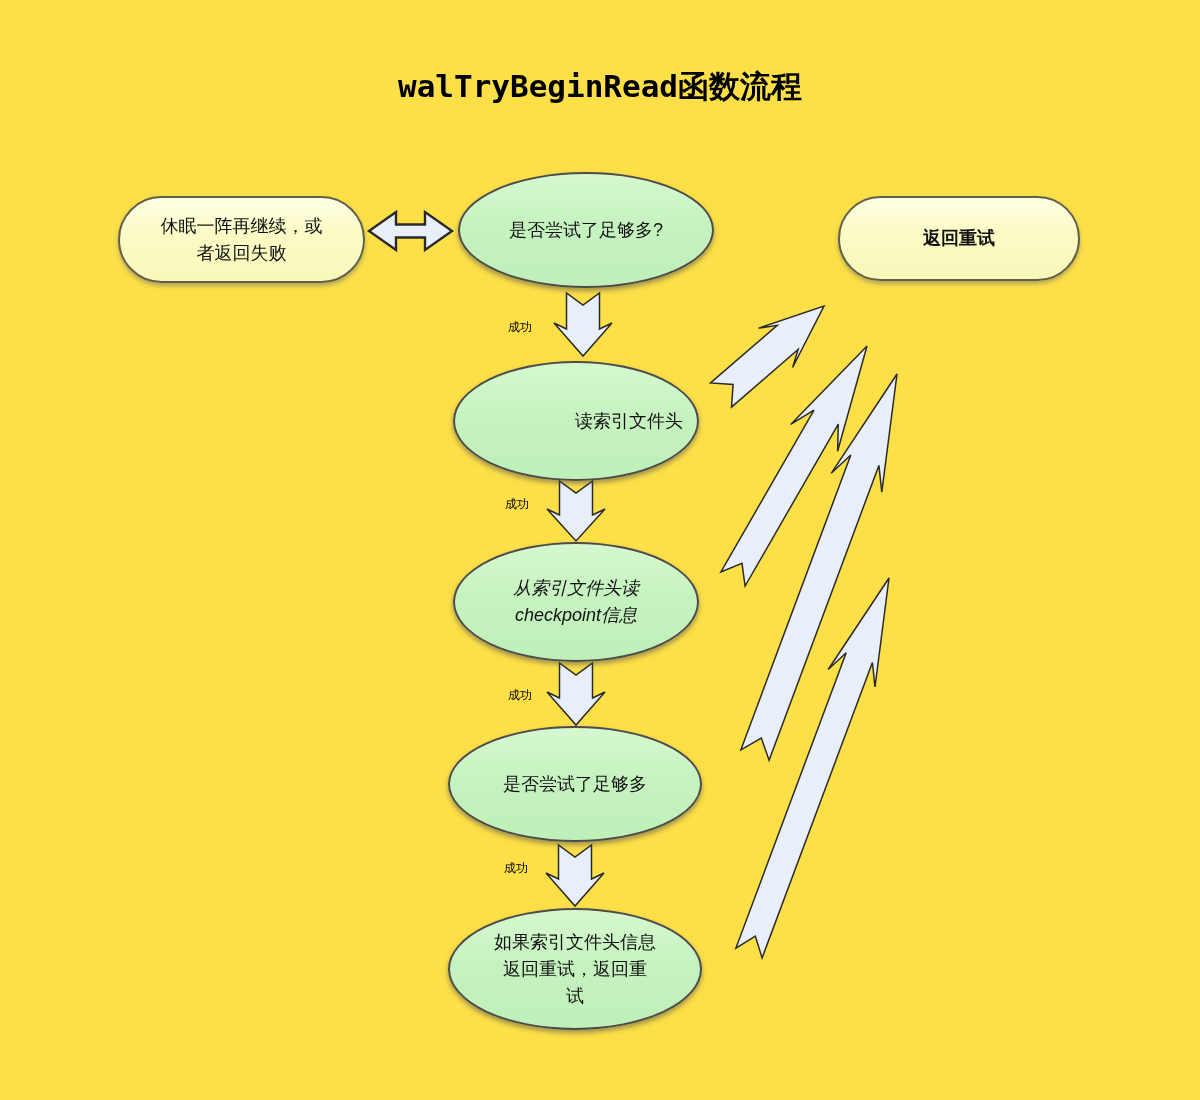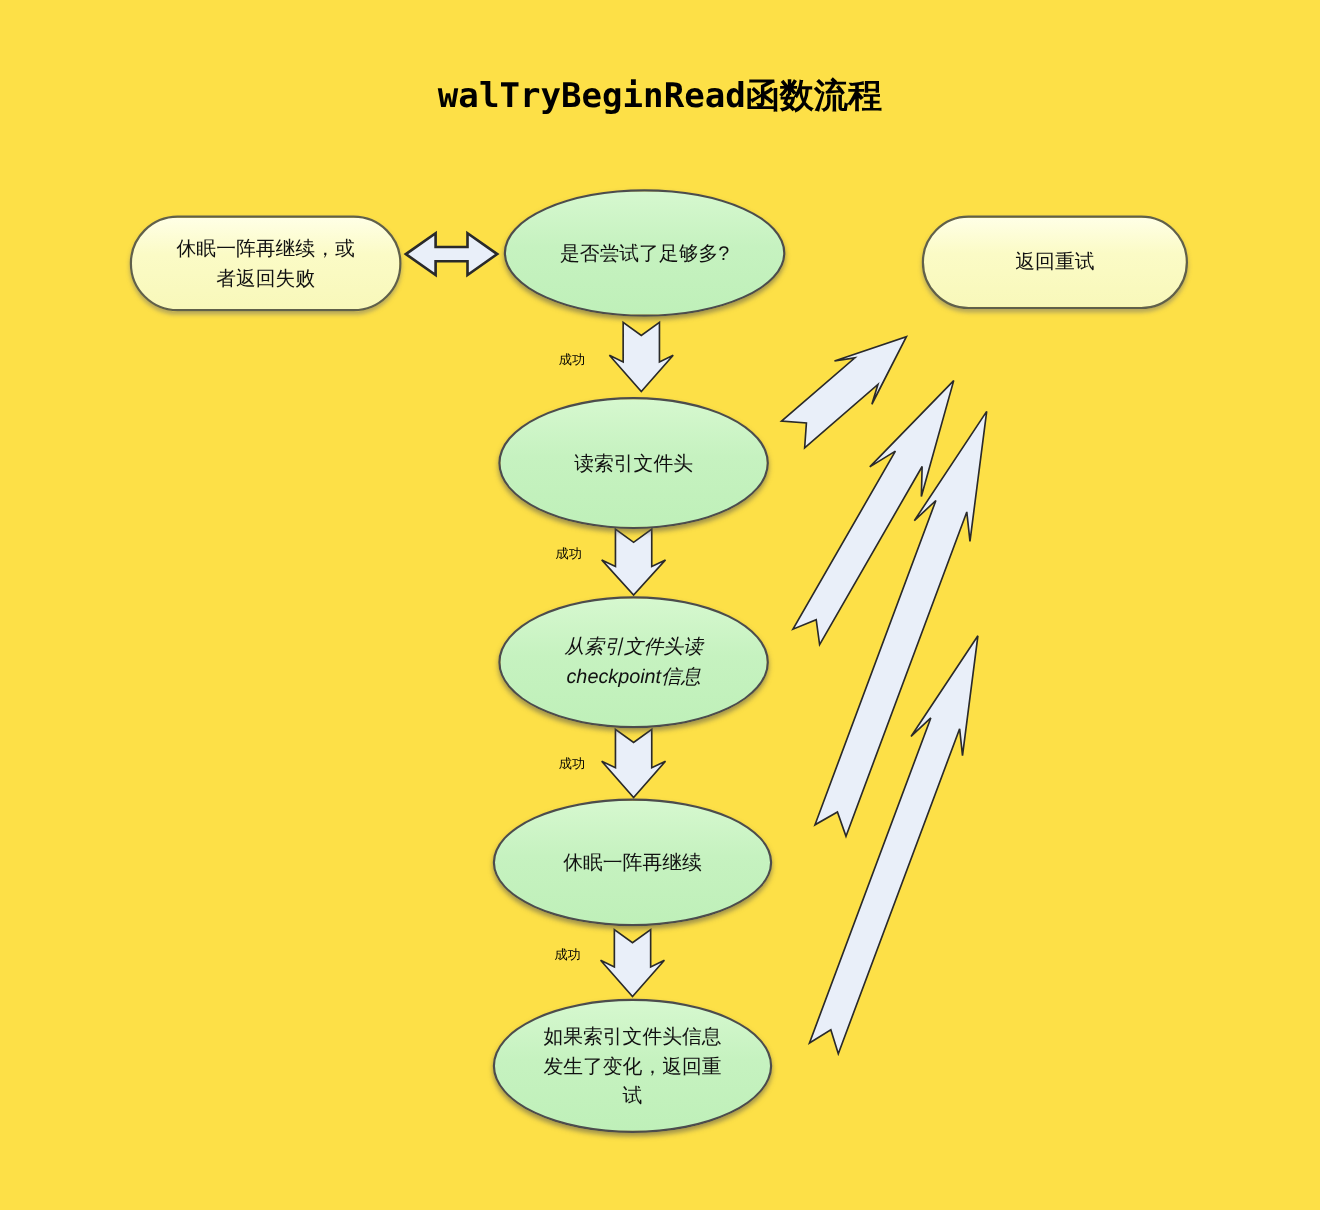--- a/index.html
+++ b/index.html
@@ -23,23 +23,23 @@
     background:linear-gradient(180deg,#d6f8cf 0%,#c6f2c0 45%,#bff0b9 100%);
     border:2px solid #4c4c4c;border-radius:50%;
     box-shadow:0 3px 5px rgba(80,80,80,.55);
   }
   .node.yellow{
     background:linear-gradient(180deg,#ffffe6 0%,#fbfbc6 40%,#f8f8ba 100%);
     border:2px solid #60604a;
     box-shadow:0 3px 4px rgba(110,110,110,.5);
   }
   #node-sleep  {left:118px;top:196px;width:247px;height:87px;border-radius:44px;}
-  #node-retry  {left:838px;top:196px;width:242px;height:85px;border-radius:43px;}
+  #node-retry  {left:838px;top:196px;width:242px;height:85px;border-radius:43px;font-weight:bold;}
   #node-check       {left:458px;top:172px;width:256px;height:116px;}
-  #node-read-header {left:453px;top:361px;width:246px;height:120px;}
+  #node-read-header {left:453px;top:361px;width:246px;height:120px;justify-content:flex-end;}
   #node-checkpoint  {left:453px;top:542px;width:246px;height:120px;font-style:italic;}
   #node-find-lock   {left:448px;top:726px;width:254px;height:116px;}
   #node-recheck     {left:448px;top:908px;width:254px;height:122px;}
   .success{
     position:absolute;transform:translate(-50%,-50%);
     font-size:12px;color:#000;white-space:nowrap;
   }
   #succ-1{left:520px;top:327px;}
   #succ-2{left:517px;top:504px;}
   #succ-3{left:520px;top:695px;}
@@ -80,26 +80,26 @@
   <div class="node green" id="node-read-header">
     <span>读索引文件头</span>
   </div>
 
   <div class="node green" id="node-checkpoint">
     <span>从索引文件头读
 checkpoint信息</span>
   </div>
 
   <div class="node green" id="node-find-lock">
-    <span>休眠一阵再继续</span>
+    <span>是否尝试了足够多</span>
   </div>
 
   <div class="node green" id="node-recheck">
     <span>如果索引文件头信息
-发生了变化，返回重
+返回重试，返回重
 试</span>
   </div>
 
   <div class="success" id="succ-1">成功</div>
   <div class="success" id="succ-2">成功</div>
   <div class="success" id="succ-3">成功</div>
   <div class="success" id="succ-4">成功</div>
 
 </div>
 

